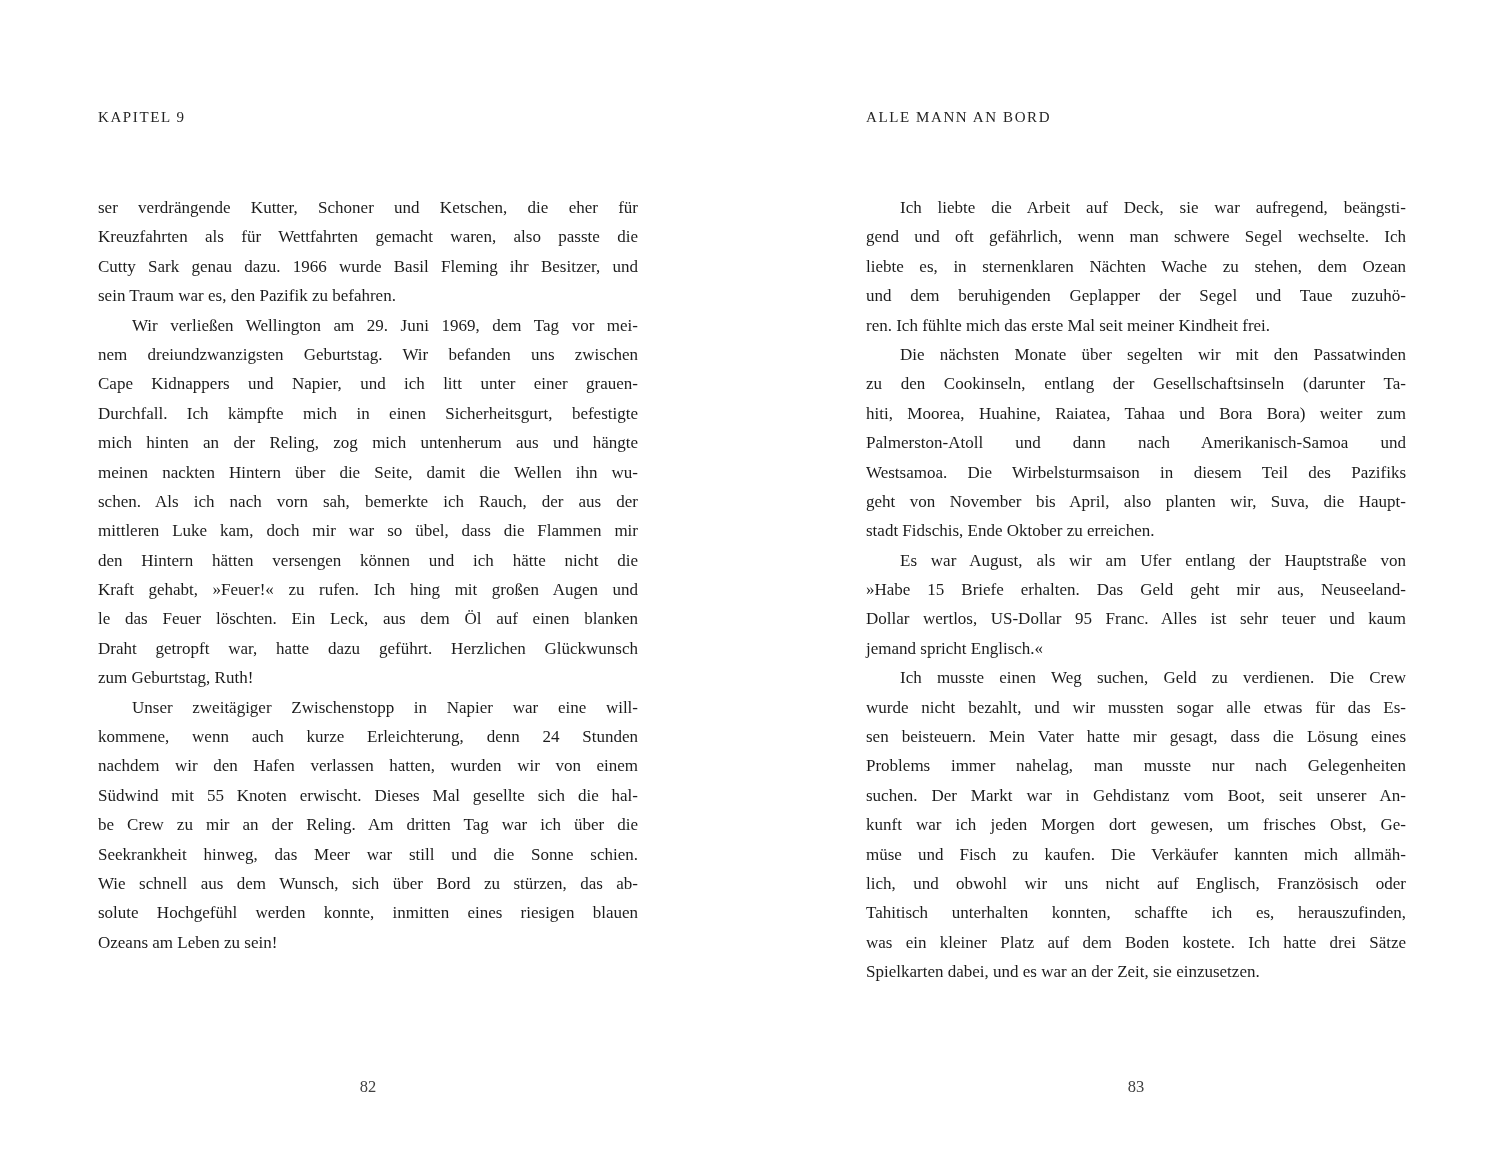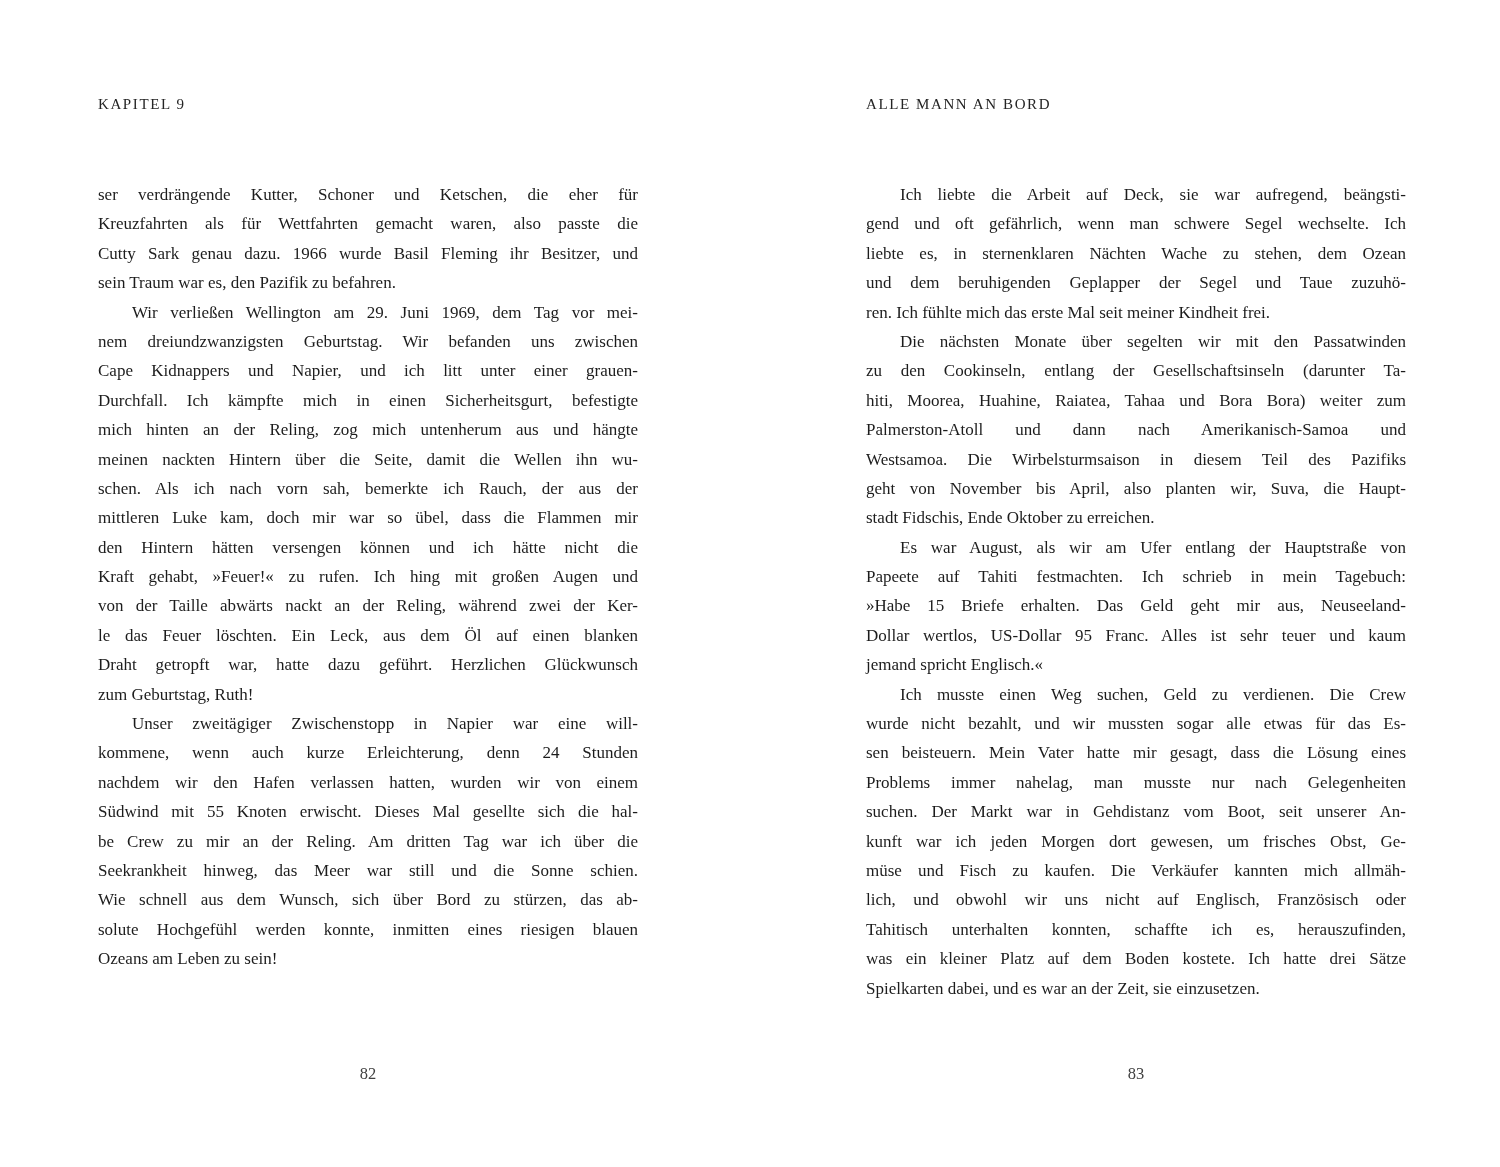--- a/index.html
+++ b/index.html
@@ -4,21 +4,21 @@
 <style>
   html, body { margin: 0; padding: 0; }
   body {
     width: 1500px; height: 1167px;
     background: #ffffff;
     color: #1c1c1c;
     font-family: "Liberation Serif", "DejaVu Serif", serif;
     position: relative;
     overflow: hidden;
   }
-  .page { position: absolute; top: 4px; height: 929px; width: 540px; }
+  .page { position: absolute; top: 17px; height: 929px; width: 540px; }
   #page-left  { left: 98px; }
   #page-right { left: 866px; }
 
   .running-header {
     position: absolute; top: 92px; left: 0; right: 0;
     font-size: 15px; letter-spacing: 1.6px; color: #242424;
     text-align: left;
   }
   #page-right .running-header { }
 
@@ -53,21 +53,20 @@
       <div class="line indent"><span>Wir verließen Wellington am 29. Juni 1969, dem Tag vor mei-</span></div>
       <div class="line"><span>nem dreiundzwanzigsten Geburtstag. Wir befanden uns zwischen</span></div>
       <div class="line"><span>Cape Kidnappers und Napier, und ich litt unter einer grauen-</span></div>
       <div class="line"><span>Durchfall. Ich kämpfte mich in einen Sicherheitsgurt, befestigte</span></div>
       <div class="line"><span>mich hinten an der Reling, zog mich untenherum aus und hängte</span></div>
       <div class="line"><span>meinen nackten Hintern über die Seite, damit die Wellen ihn wu-</span></div>
       <div class="line"><span>schen. Als ich nach vorn sah, bemerkte ich Rauch, der aus der</span></div>
       <div class="line"><span>mittleren Luke kam, doch mir war so übel, dass die Flammen mir</span></div>
       <div class="line"><span>den Hintern hätten versengen können und ich hätte nicht die</span></div>
       <div class="line"><span>Kraft gehabt, »Feuer!« zu rufen. Ich hing mit großen Augen und</span></div>
-      <div class="line"><span>von der Taille abwärts nackt an der Reling, während zwei der Ker-</span></div>
       <div class="line"><span>le das Feuer löschten. Ein Leck, aus dem Öl auf einen blanken</span></div>
       <div class="line"><span>Draht getropft war, hatte dazu geführt. Herzlichen Glückwunsch</span></div>
       <div class="line last"><span>zum Geburtstag, Ruth!</span></div>
       <div class="line indent"><span>Unser zweitägiger Zwischenstopp in Napier war eine will-</span></div>
       <div class="line"><span>kommene, wenn auch kurze Erleichterung, denn 24 Stunden</span></div>
       <div class="line"><span>nachdem wir den Hafen verlassen hatten, wurden wir von einem</span></div>
       <div class="line"><span>Südwind mit 55 Knoten erwischt. Dieses Mal gesellte sich die hal-</span></div>
       <div class="line"><span>be Crew zu mir an der Reling. Am dritten Tag war ich über die</span></div>
       <div class="line"><span>Seekrankheit hinweg, das Meer war still und die Sonne schien.</span></div>
       <div class="line"><span>Wie schnell aus dem Wunsch, sich über Bord zu stürzen, das ab-</span></div>
@@ -86,21 +85,20 @@
       <div class="line"><span>und dem beruhigenden Geplapper der Segel und Taue zuzuhö-</span></div>
       <div class="line last"><span>ren. Ich fühlte mich das erste Mal seit meiner Kindheit frei.</span></div>
       <div class="line indent"><span>Die nächsten Monate über segelten wir mit den Passatwinden</span></div>
       <div class="line"><span>zu den Cookinseln, entlang der Gesellschaftsinseln (darunter Ta-</span></div>
       <div class="line"><span>hiti, Moorea, Huahine, Raiatea, Tahaa und Bora Bora) weiter zum</span></div>
       <div class="line"><span>Palmerston-Atoll und dann nach Amerikanisch-Samoa und</span></div>
       <div class="line"><span>Westsamoa. Die Wirbelsturmsaison in diesem Teil des Pazifiks</span></div>
       <div class="line"><span>geht von November bis April, also planten wir, Suva, die Haupt-</span></div>
       <div class="line last"><span>stadt Fidschis, Ende Oktober zu erreichen.</span></div>
       <div class="line indent"><span>Es war August, als wir am Ufer entlang der Hauptstraße von</span></div>
-      <div class="line"><span>Papeete auf Tahiti festmachten. Ich schrieb in mein Tagebuch:</span></div>
       <div class="line"><span>»Habe 15 Briefe erhalten. Das Geld geht mir aus, Neuseeland-</span></div>
       <div class="line"><span>Dollar wertlos, US-Dollar 95 Franc. Alles ist sehr teuer und kaum</span></div>
       <div class="line last"><span>jemand spricht Englisch.«</span></div>
       <div class="line indent"><span>Ich musste einen Weg suchen, Geld zu verdienen. Die Crew</span></div>
       <div class="line"><span>wurde nicht bezahlt, und wir mussten sogar alle etwas für das Es-</span></div>
       <div class="line"><span>sen beisteuern. Mein Vater hatte mir gesagt, dass die Lösung eines</span></div>
       <div class="line"><span>Problems immer nahelag, man musste nur nach Gelegenheiten</span></div>
       <div class="line"><span>suchen. Der Markt war in Gehdistanz vom Boot, seit unserer An-</span></div>
       <div class="line"><span>kunft war ich jeden Morgen dort gewesen, um frisches Obst, Ge-</span></div>
       <div class="line"><span>müse und Fisch zu kaufen. Die Verkäufer kannten mich allmäh-</span></div>

